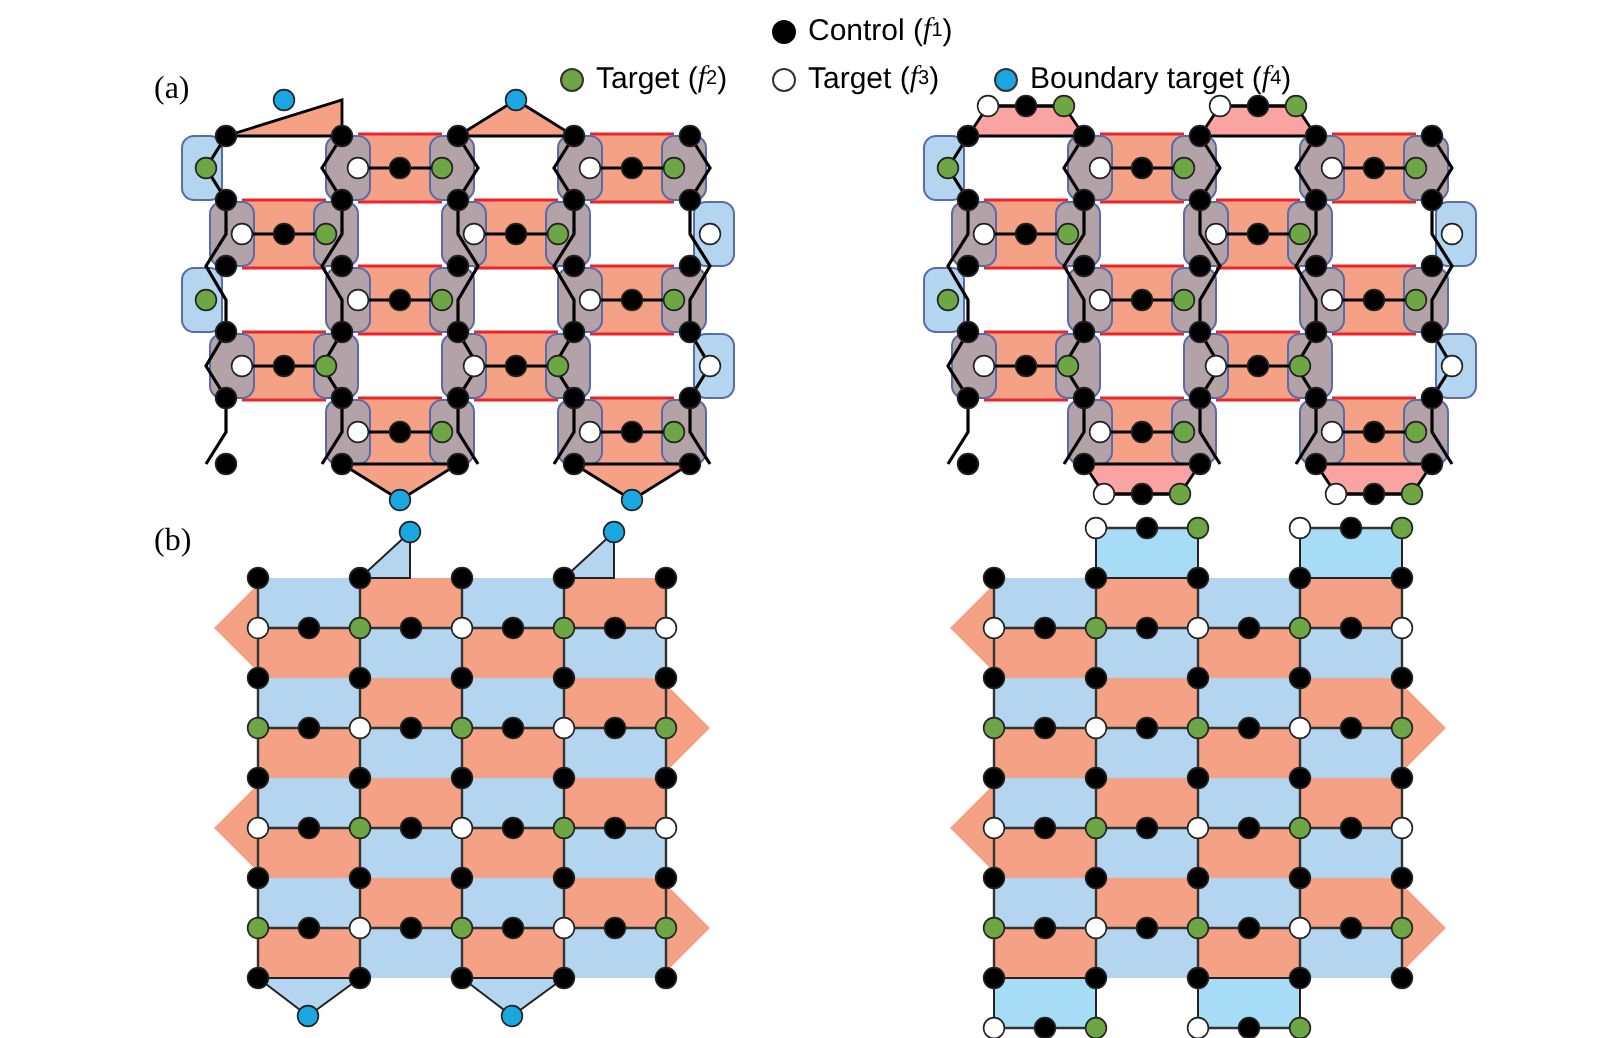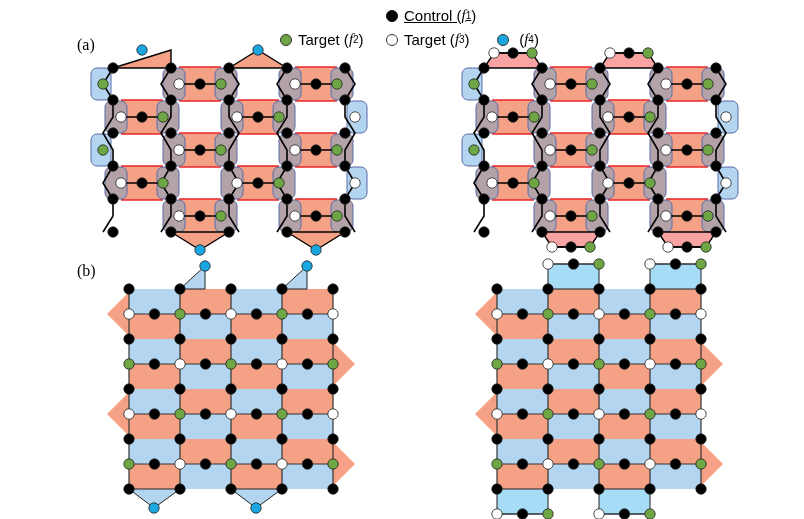--- a/index.html
+++ b/index.html
@@ -548,28 +548,28 @@
     <circle cx="590" cy="247" r="5.2" fill="#6ea646" stroke="#222" stroke-width="0.8"></circle>
     <line x1="668" y1="247" x2="706" y2="247" stroke="#000" stroke-width="1.6"></line>
     <circle cx="668" cy="247" r="5.2" fill="#ffffff" stroke="#222" stroke-width="0.8"></circle>
     <circle cx="687" cy="247" r="5.2" fill="#000000" stroke="#222" stroke-width="0.8"></circle>
     <circle cx="706" cy="247" r="5.2" fill="#6ea646" stroke="#222" stroke-width="0.8"></circle>
   </svg>
 
 <div class="panel-label" style="left:77px;top:36px;">(a)</div>
 <div class="panel-label" style="left:77px;top:262px;">(b)</div>
 
-<div class="legend" style="left:386px;top:7px;text-decoration:underline;">
+<div class="legend" style="left:386px;top:7px;">
   <span class="dot" style="background:#000;border-color:#000"></span>
   <span>Control</span>&nbsp;(<i>f</i><sub style="font-size:10px">1</sub>)
 </div>
 <div class="legend" style="left:280px;top:31px;">
   <span class="dot" style="background:#6ea646"></span>
   <span>Target</span>&nbsp;(<i>f</i><sub style="font-size:10px">2</sub>)
 </div>
 <div class="legend" style="left:386px;top:31px;">
   <span class="dot" style="background:#fff"></span>
   <span>Target</span>&nbsp;(<i>f</i><sub style="font-size:10px">3</sub>)
 </div>
 <div class="legend" style="left:497px;top:31px;">
   <span class="dot" style="background:#1aa6e0"></span>
-  &nbsp;(<i>f</i><sub style="font-size:10px">4</sub>)
+  <span>Boundary target</span>&nbsp;(<i>f</i><sub style="font-size:10px">4</sub>)
 </div>
 
 </body></html>

